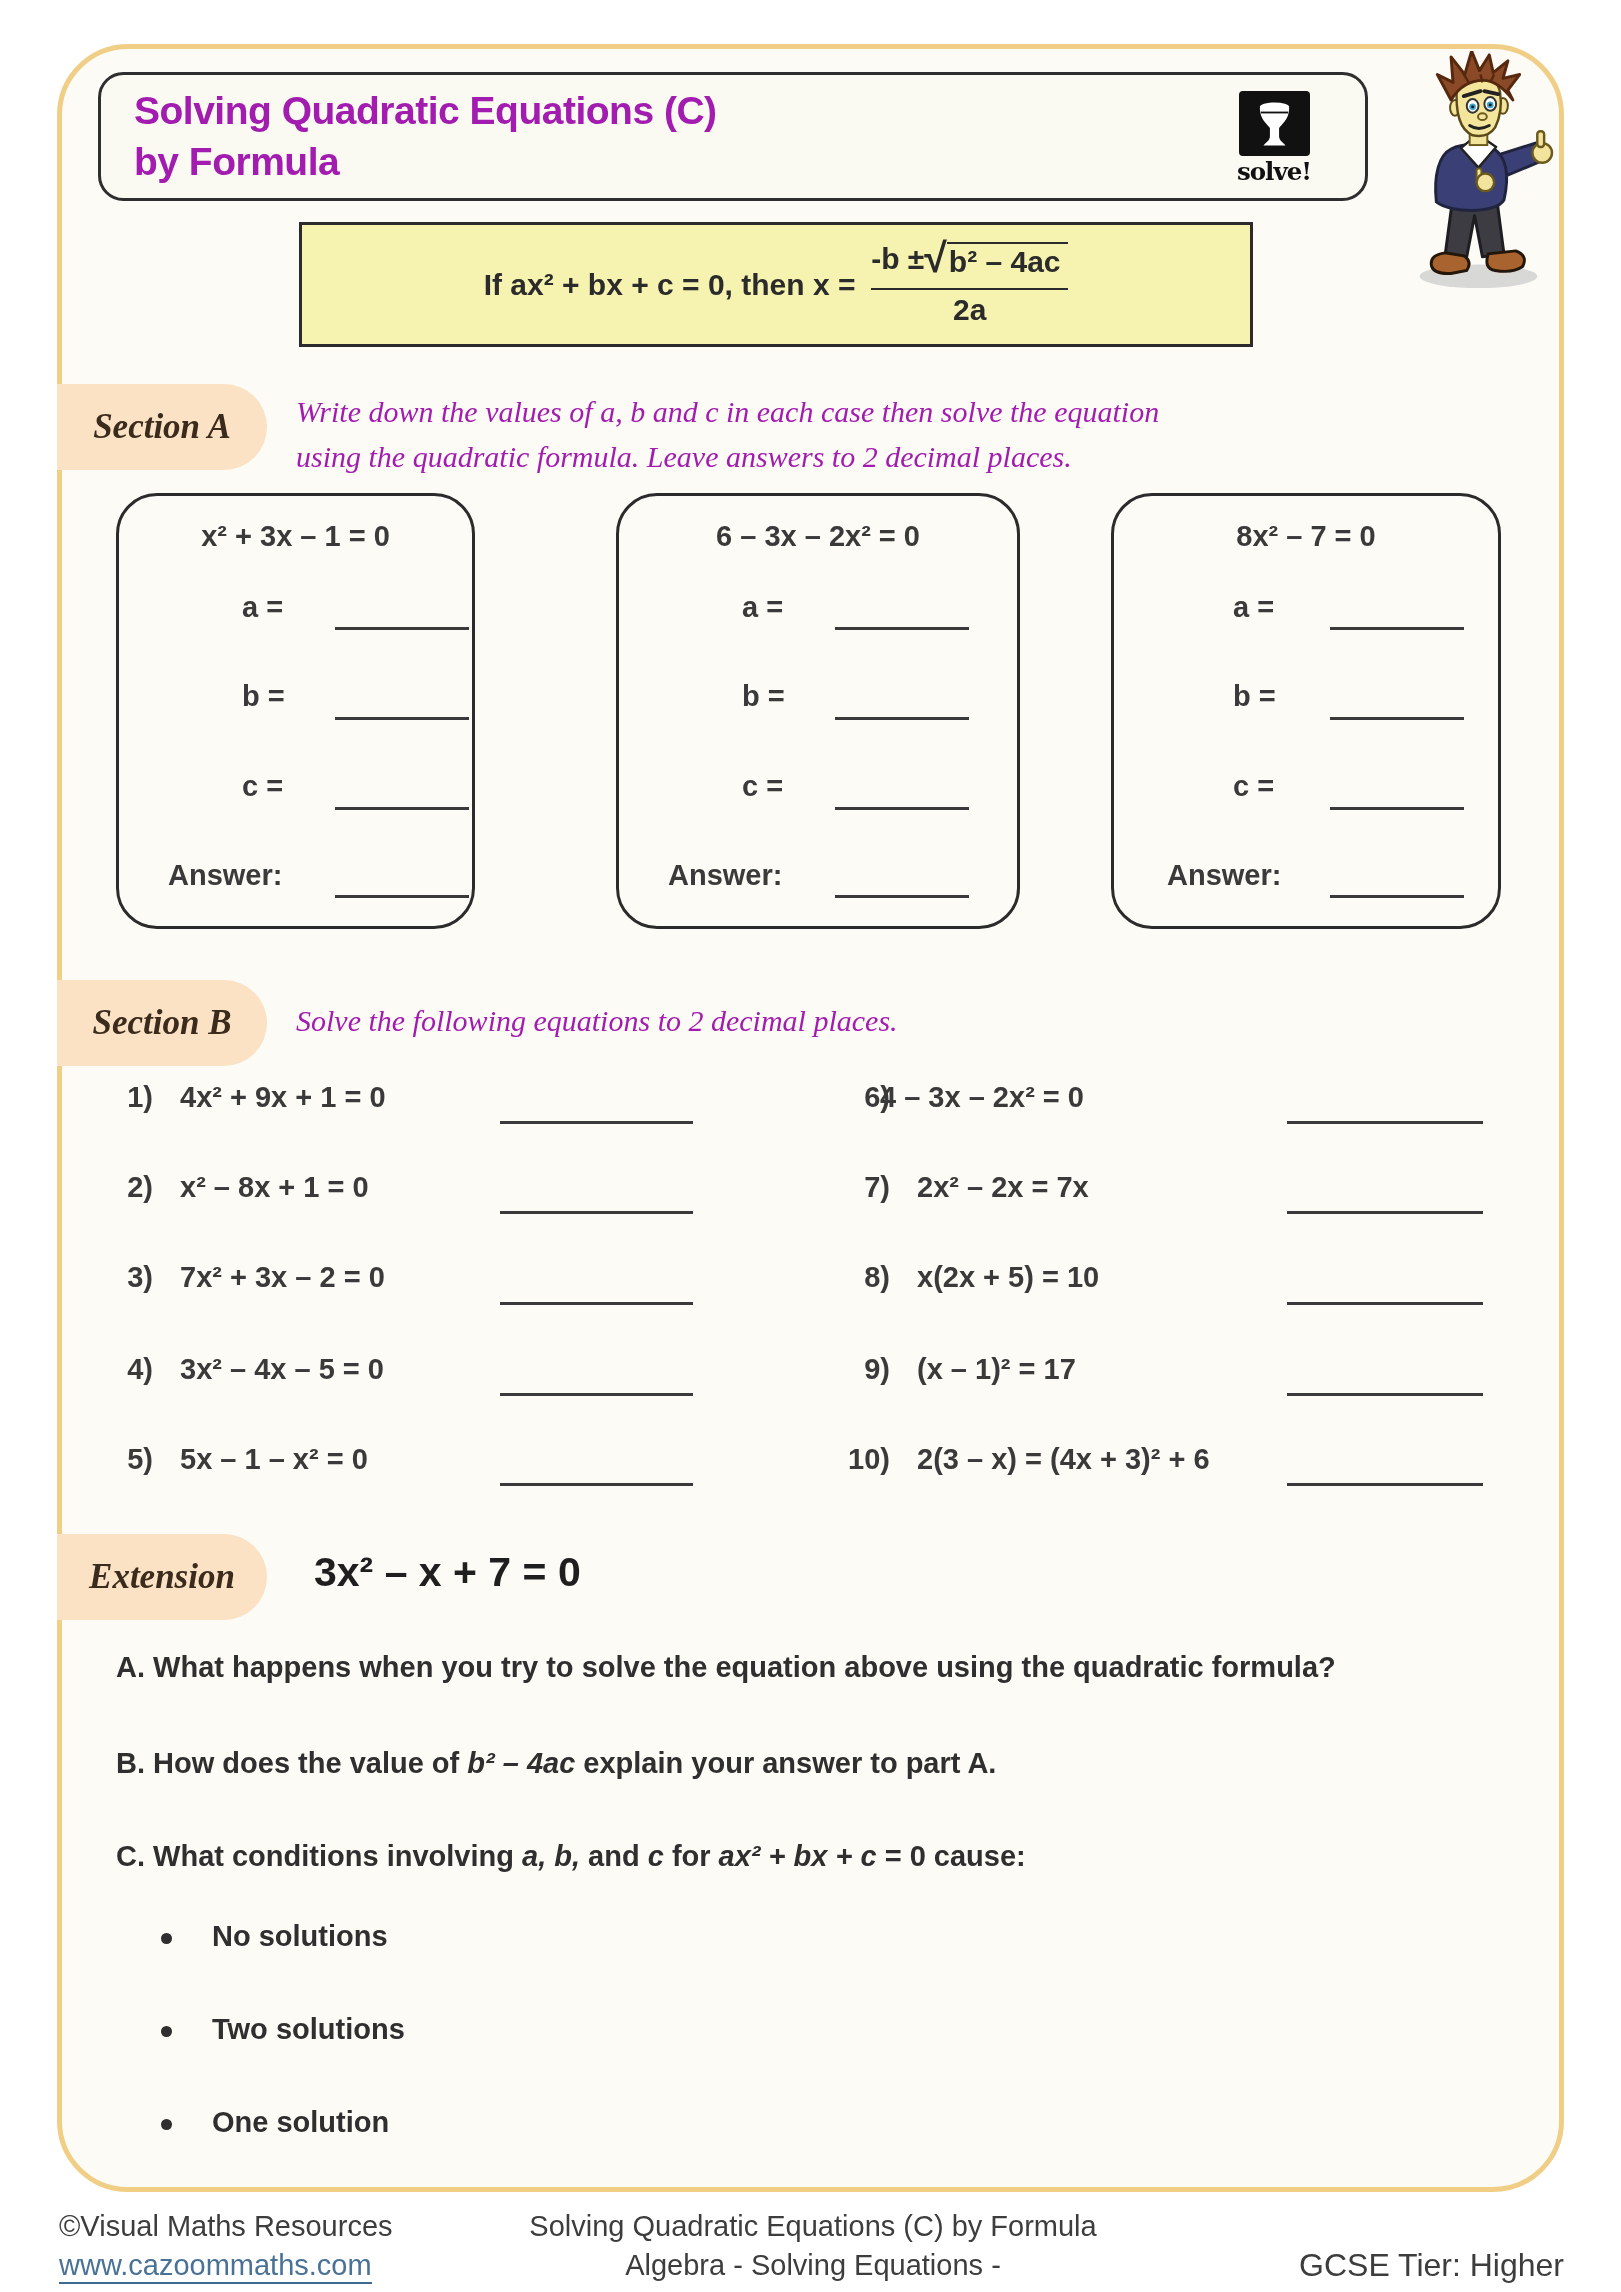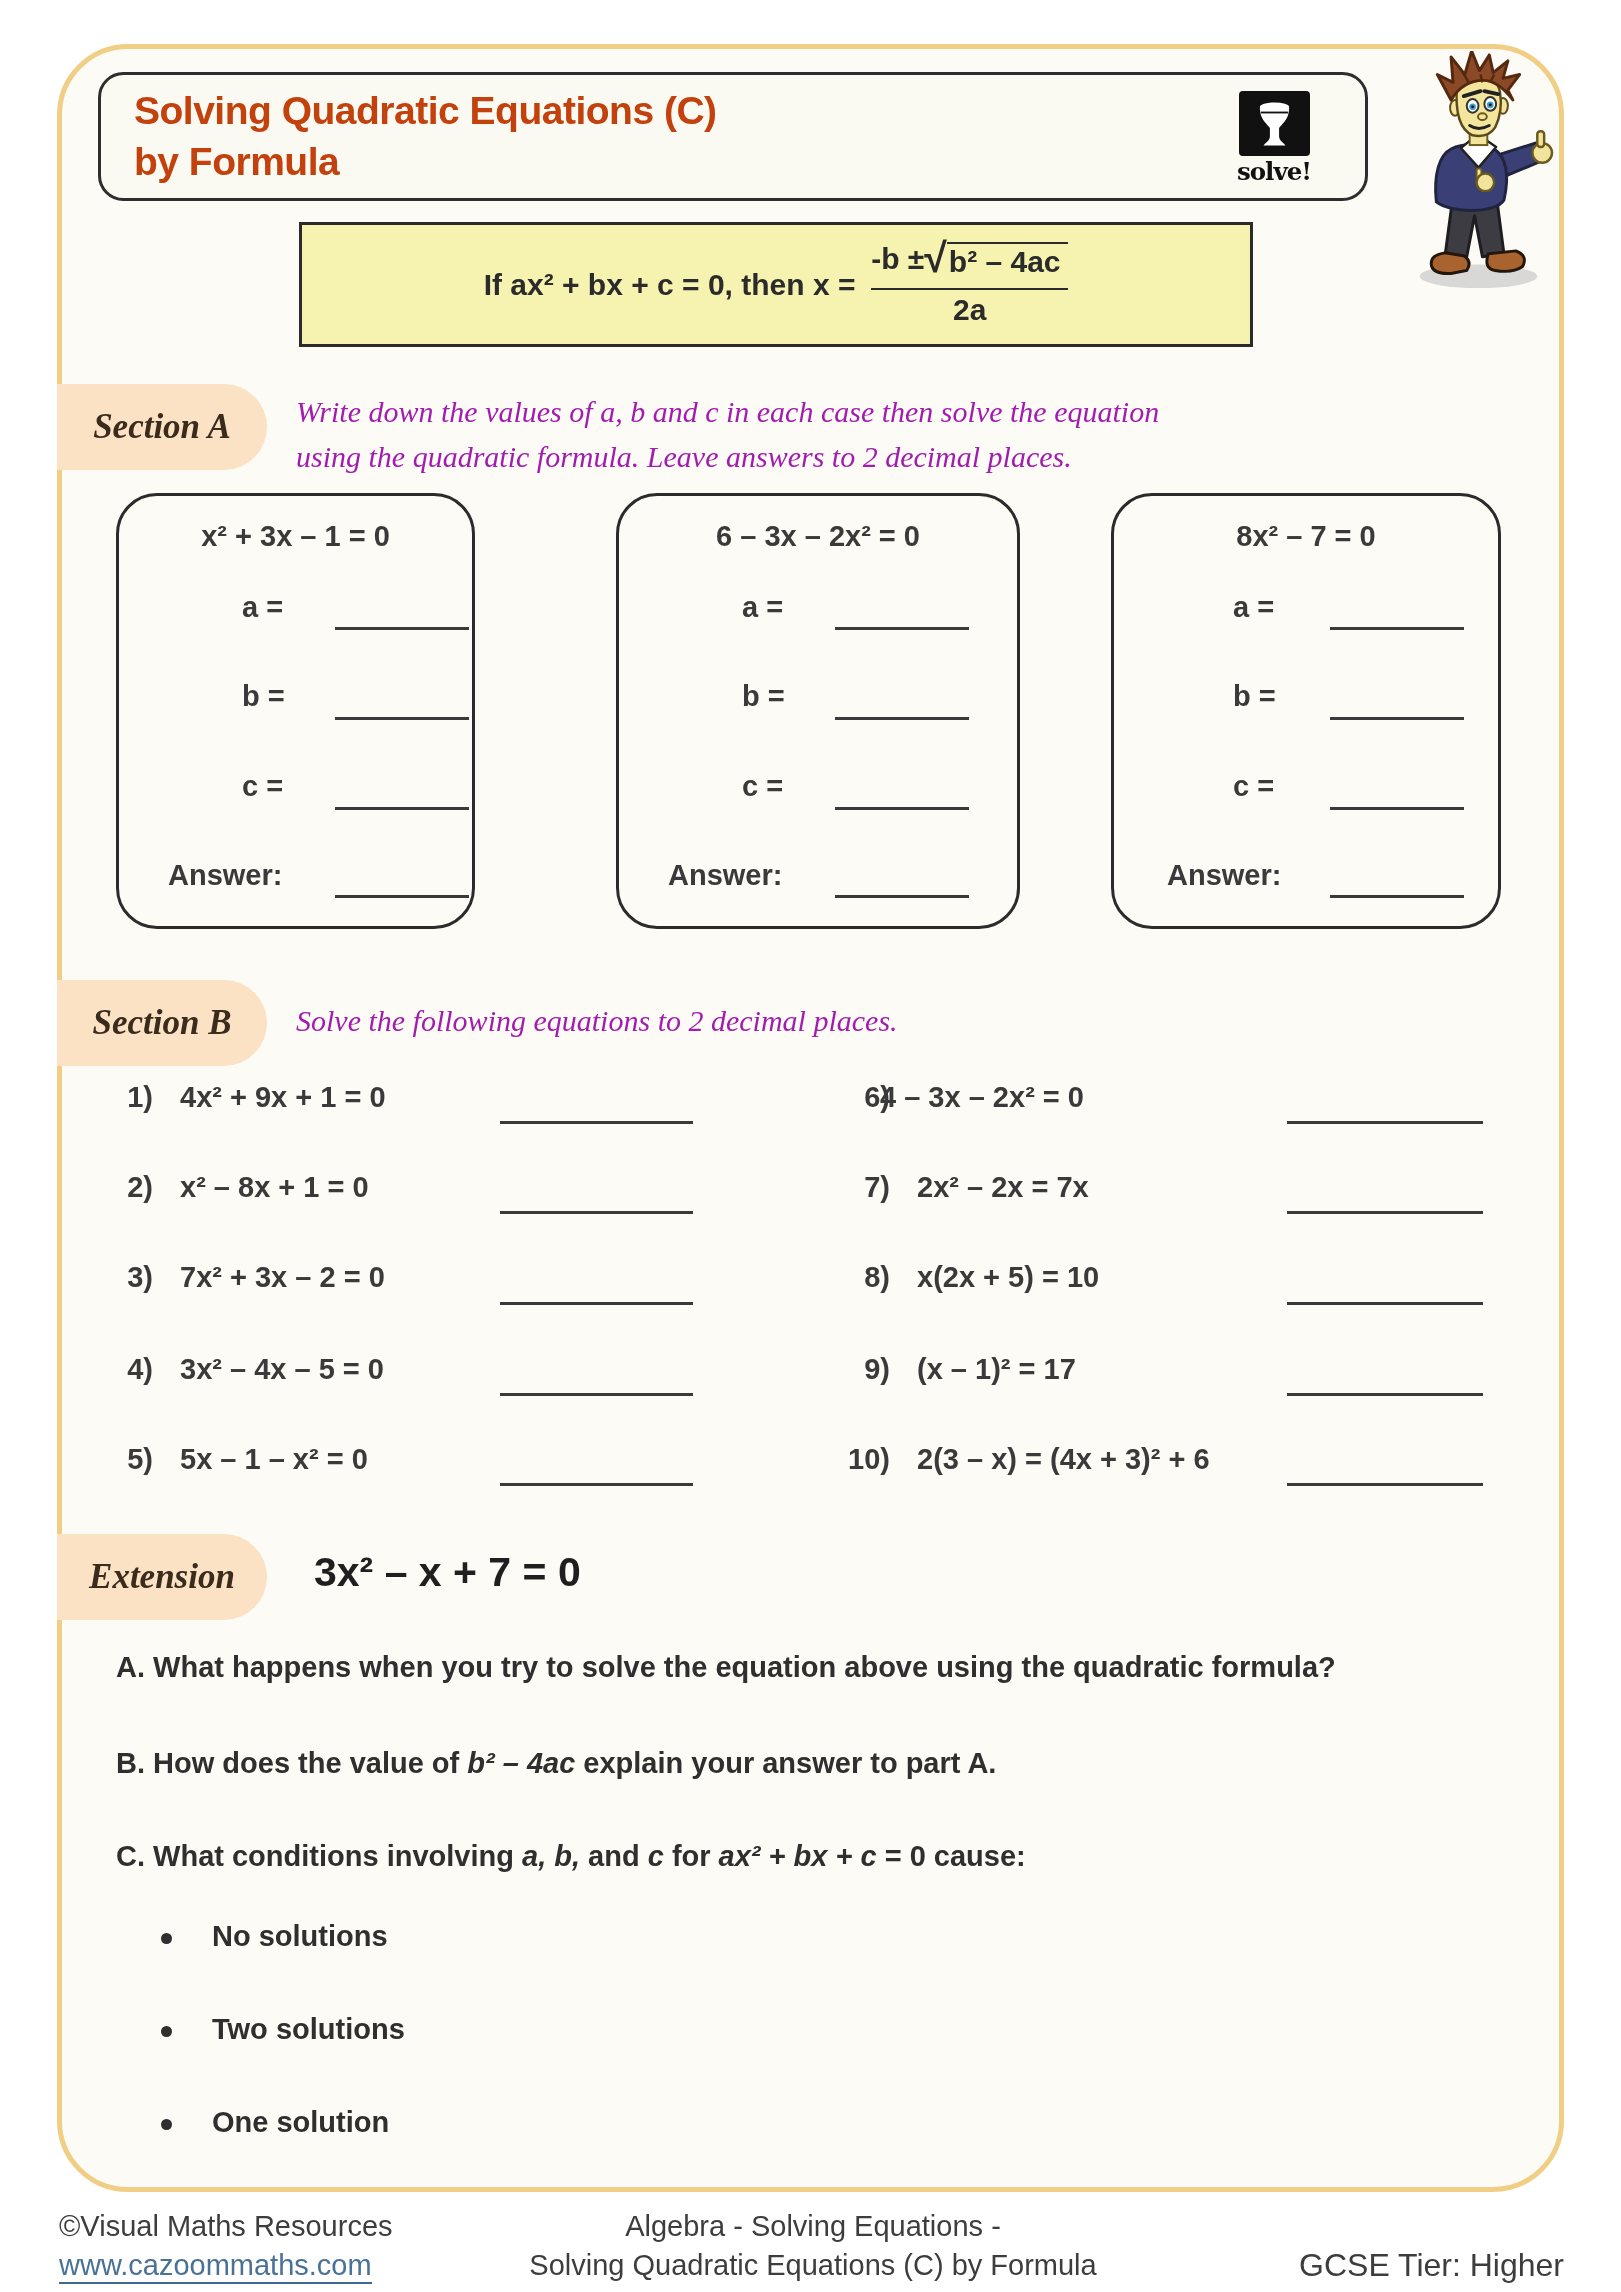--- a/index.html
+++ b/index.html
@@ -10,21 +10,21 @@
   body{margin:0;background:#ffffff;font-family:"Liberation Sans",sans-serif;color:var(--ink);}
   .sheet{position:relative;width:1621px;height:2293px;background:#fff;overflow:hidden;}
 
   
   .frame{position:absolute;left:57px;top:44px;width:1507px;height:2148px;
          border:5.9px solid var(--frame);border-radius:71px;background:var(--paper);}
 
   
   .title-box{position:absolute;left:98px;top:72px;width:1270px;height:129px;
              background:#FAF9F2;border:3.9px solid #2e2e2e;border-radius:25.5px;z-index:2;}
-  .title-line{position:absolute;left:33px;font-size:39px;font-weight:bold;color:#c2410c;letter-spacing:-0.5px;}
+  .title-line{position:absolute;left:33px;font-size:39px;font-weight:bold;color:#a21caf;letter-spacing:-0.5px;}
   .title-line.l1{top:13.7px;}
   .title-line.l2{top:65px;}
 
   
   .logo{position:absolute;right:49px;top:15.7px;width:84px;text-align:center;}
   .logo-mark{width:71px;height:65px;background:#111;border-radius:3.9px;margin:0 auto;
              display:flex;align-items:center;justify-content:center;}
   .logo-text{font-family:"DejaVu Serif",serif;font-weight:bold;font-size:24.5px;color:#111;
              margin-top:1px;letter-spacing:-1px;}
 
@@ -258,19 +258,19 @@
   <div class="bullet-dot" style="top:2026px;"></div>
   <div class="bullet-label" style="top:2013px;">Two solutions</div>
   <div class="bullet-dot" style="top:2119px;"></div>
   <div class="bullet-label" style="top:2106px;">One solution</div>
 
   <div class="f-left">
     <div>©Visual Maths Resources</div>
     <a class="f-link">www.cazoommaths.com</a>
   </div>
   <div class="f-center">
+    <div>Solving Quadratic Equations (C) by Formula</div>
     <div>Algebra - Solving Equations -</div>
-    <div>Solving Quadratic Equations (C) by Formula</div>
   </div>
   <div class="f-right">GCSE Tier: Higher</div>
 
 </div>
 
 
 </body></html>

